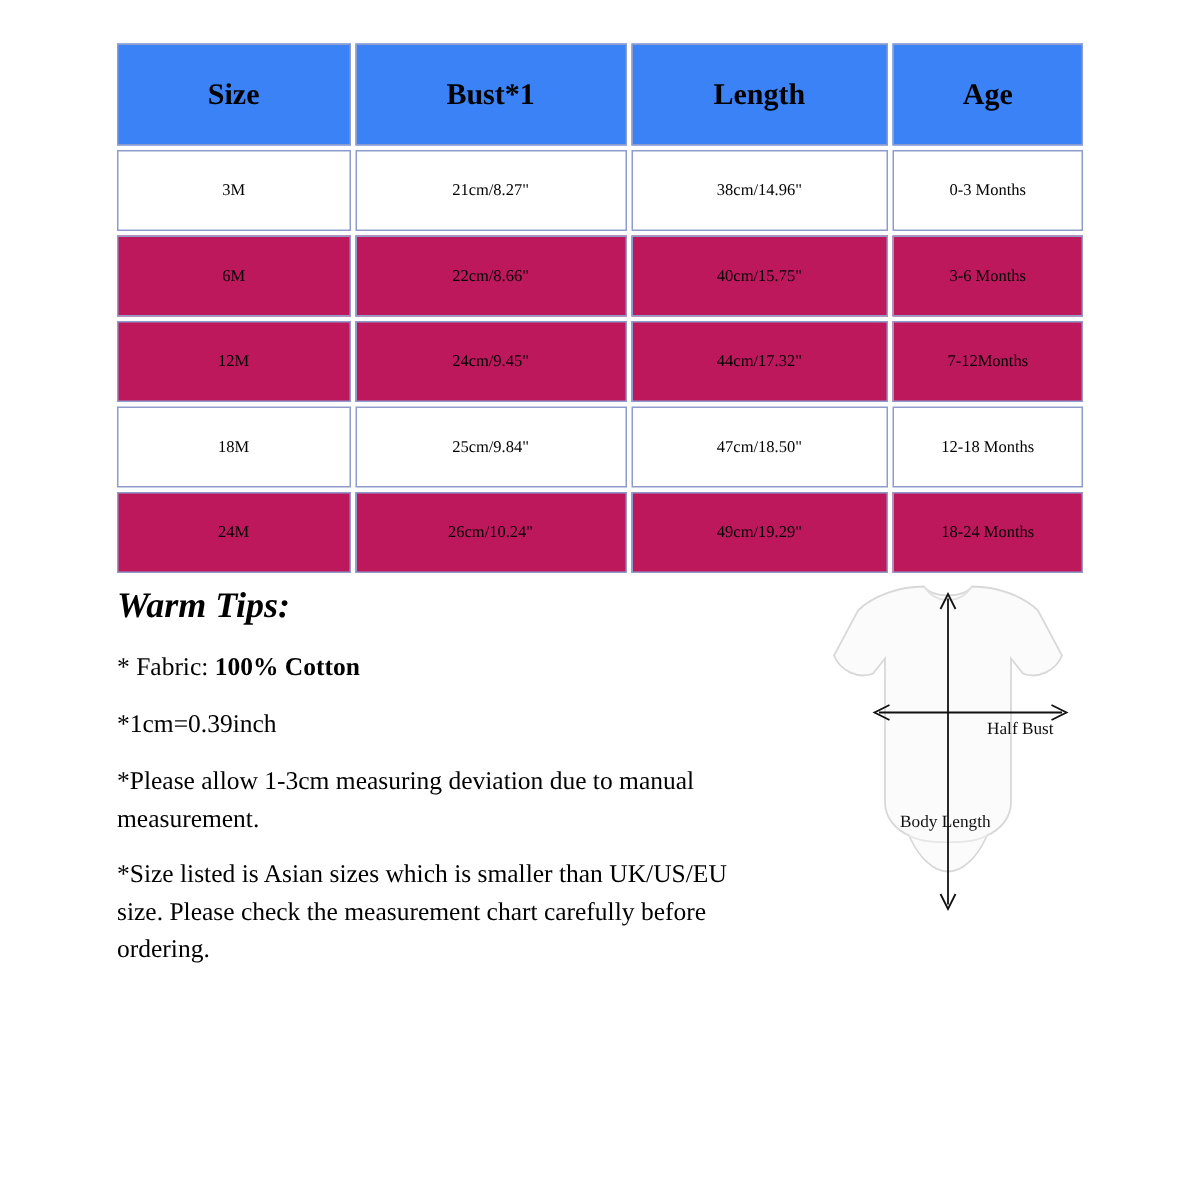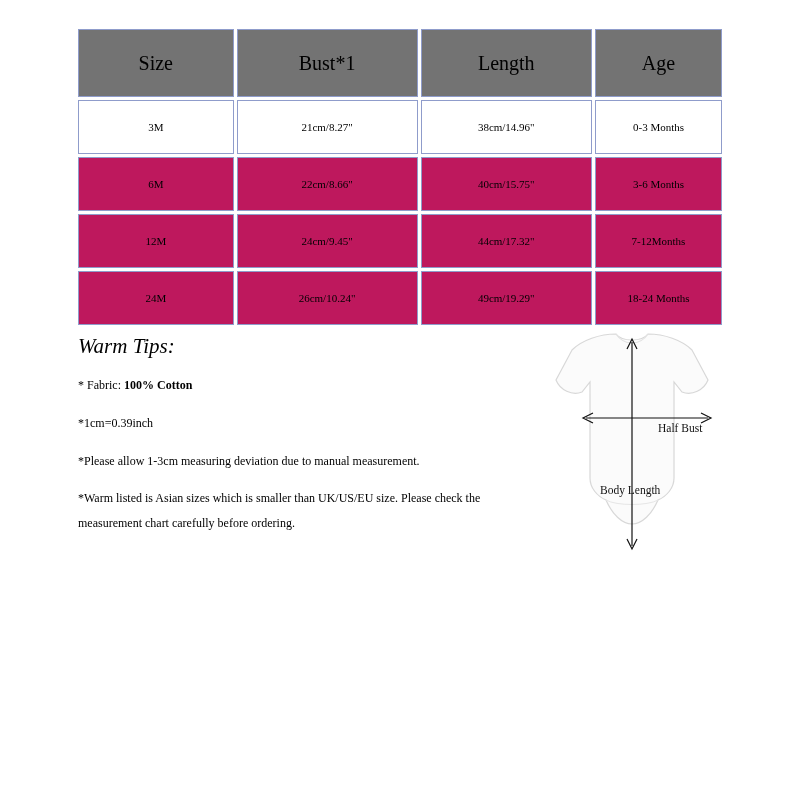--- a/index.html
+++ b/index.html
@@ -39,22 +39,22 @@
   table.size-table td {
     border: 1px solid #8f9ccb;
     text-align: center;
     font-size: 11px;
     height: 52px;
     padding: 0 4px;
     font-family: "Liberation Serif", serif;
     background: #ffffff;
   }
   table.size-table tr.header-row td {
-    background: #737373;
-    font-weight: normal;
+    background: #3b82f6;
+    font-weight: bold;
     font-size: 20px;
     height: 66px;
   }
   table.size-table tr.alt-row td {
     background: #be185d;
     margin-left: 44px;
   }
   col.c-size { width: 24.5%; }
   col.c-bust { width: 28.5%; }
   col.c-length { width: 27%; }
@@ -65,28 +65,28 @@
     width: 800px;
     height: 260px;
   }
   .tips {
     position: absolute;
     left: 78px;
     top: 6px;
     width: 440px;
   }
   .tips-heading {
-    font-size: 21px;
-    font-weight: normal;
+    font-size: 24px;
+    font-weight: bold;
     font-style: italic;
     margin-bottom: 14px;
     font-family: "Liberation Serif", serif;
   }
   .tip-line {
-    font-size: 12px;
+    font-size: 17px;
     line-height: 25px;
     margin-bottom: 13px;
   }
   .tip-line b {
     font-weight: bold;
   }
   .tip-line.multi {
     margin-bottom: 12px;
   }
   .garment {
@@ -136,39 +136,45 @@
         <td>22cm/8.66"</td>
         <td>40cm/15.75"</td>
         <td>3-6 Months</td>
       </tr>
       <tr class="alt-row">
         <td>12M</td>
         <td>24cm/9.45"</td>
         <td>44cm/17.32"</td>
         <td>7-12Months</td>
       </tr>
+      <tr>
+        <td>18M</td>
+        <td>25cm/9.84"</td>
+        <td>47cm/18.50"</td>
+        <td>12-18 Months</td>
+      </tr>
       <tr class="alt-row">
         <td>24M</td>
         <td>26cm/10.24"</td>
         <td>49cm/19.29"</td>
         <td>18-24 Months</td>
       </tr>
     </tbody>
   </table>
 
   <div class="lower">
 
     <div class="tips">
       <div class="tips-heading">Warm Tips:</div>
       <div class="tip-line">
         <span>* Fabric: </span><b>100% Cotton</b>
       </div>
       <div class="tip-line">*1cm=0.39inch</div>
       <div class="tip-line multi">*Please allow 1-3cm measuring deviation due to manual measurement.</div>
-      <div class="tip-line multi">*Warm listed is Asian sizes which is smaller than UK/US/EU size. Please check the measurement chart carefully before ordering.</div>
+      <div class="tip-line multi">*Size listed is Asian sizes which is smaller than UK/US/EU size. Please check the measurement chart carefully before ordering.</div>
     </div>
 
     <div class="garment">
       <svg width="240" height="250" viewBox="0 0 240 250" xmlns="http://www.w3.org/2000/svg">
 
         <g>
           <path d="M60 22
                    C70 12, 88 6, 104 6
                    C110 14, 130 14, 136 6
                    C152 6, 170 12, 180 22

